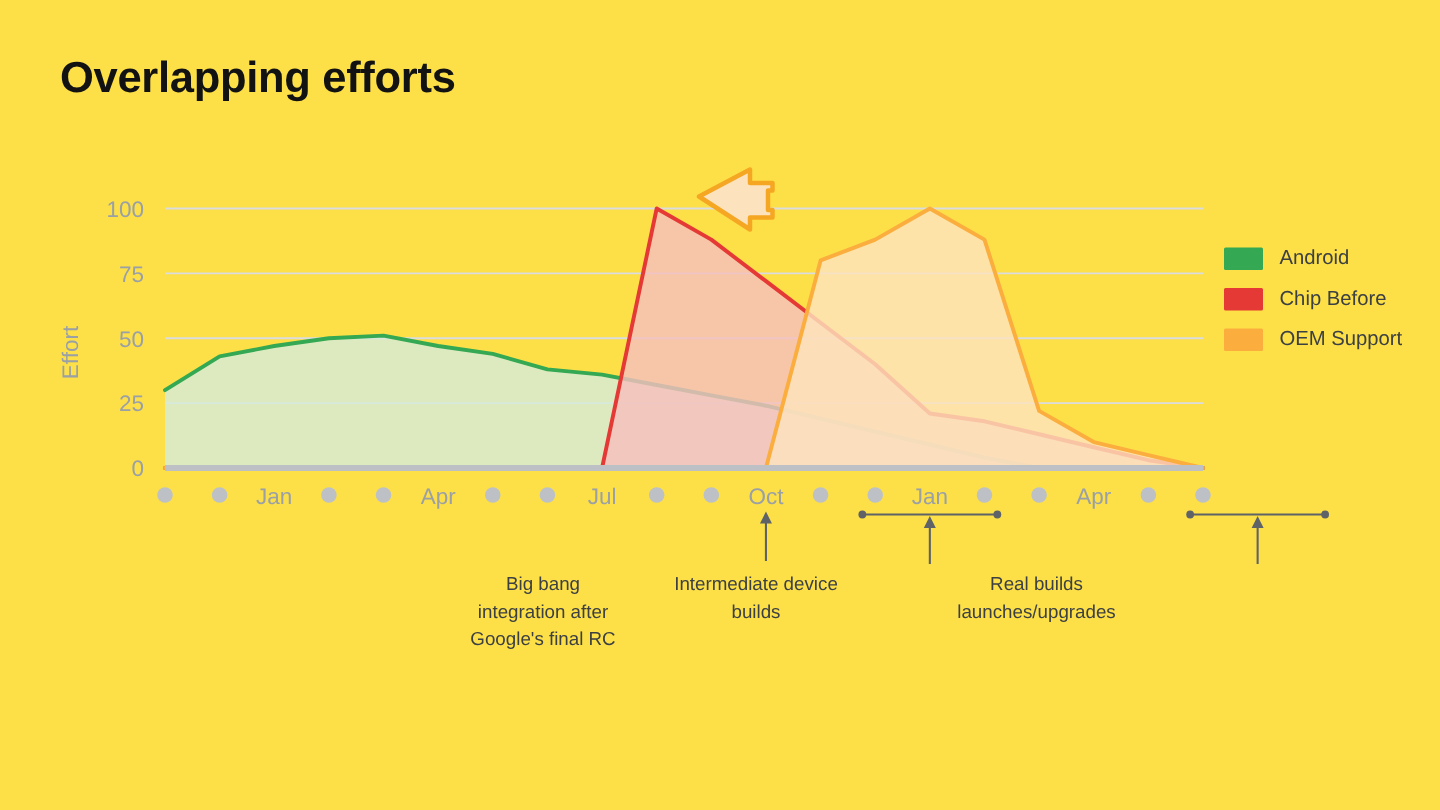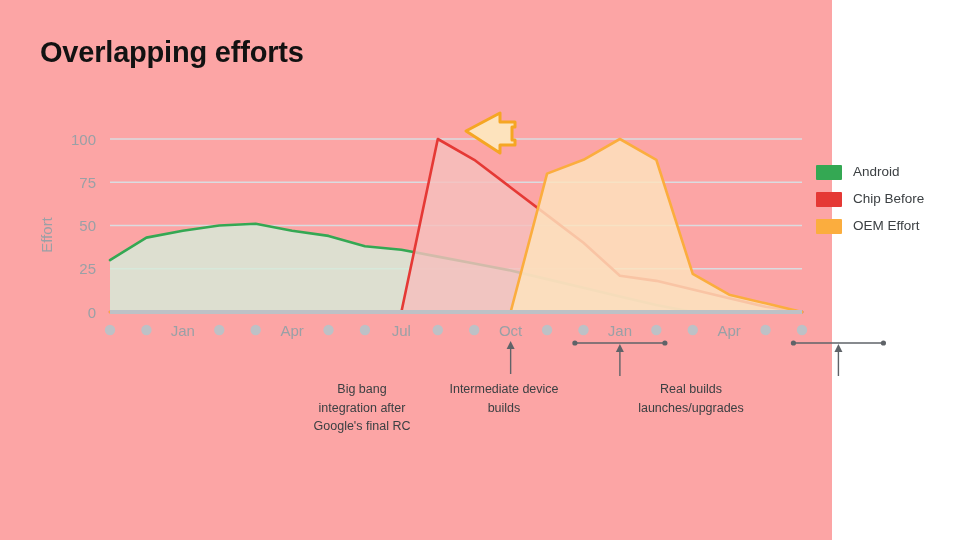--- a/index.html
+++ b/index.html
@@ -5,23 +5,23 @@
   * { box-sizing: border-box; }
   html, body {
     margin: 0; padding: 0;
     width: 960px; height: 540px;
     background: #ffffff;
     font-family: "Liberation Sans", sans-serif;
     overflow: hidden;
   }
   #slide {
     position: relative;
-    width: 832px;
+    width: 960px;
     height: 540px;
-    background: #fca5a5;
+    background: #fde047;
   }
   #page-title {
     position: absolute;
     left: 40px;
     top: 36px;
     font-size: 29px;
     font-weight: bold;
     color: #121212;
     letter-spacing: -0.2px;
     white-space: nowrap;
@@ -166,21 +166,21 @@
       <div class="legend-row">
         <div class="legend-swatch" style="background: rgb(52, 168, 83);"></div>
         <div class="legend-label">Android</div>
       </div>
       <div class="legend-row">
         <div class="legend-swatch" style="background: rgb(229, 57, 53);"></div>
         <div class="legend-label">Chip Before</div>
       </div>
       <div class="legend-row">
         <div class="legend-swatch" style="background: rgb(251, 173, 62);"></div>
-        <div class="legend-label">OEM Effort</div>
+        <div class="legend-label">OEM Support</div>
       </div>
     </div>
 
   <div class="annot-text" id="annot-2">Intermediate device
 builds</div>
   <div class="annot-text" id="annot-1">Big bang
 integration after
 Google's final RC</div>
   <div class="annot-text" id="annot-3">Real builds
 launches/upgrades</div>

